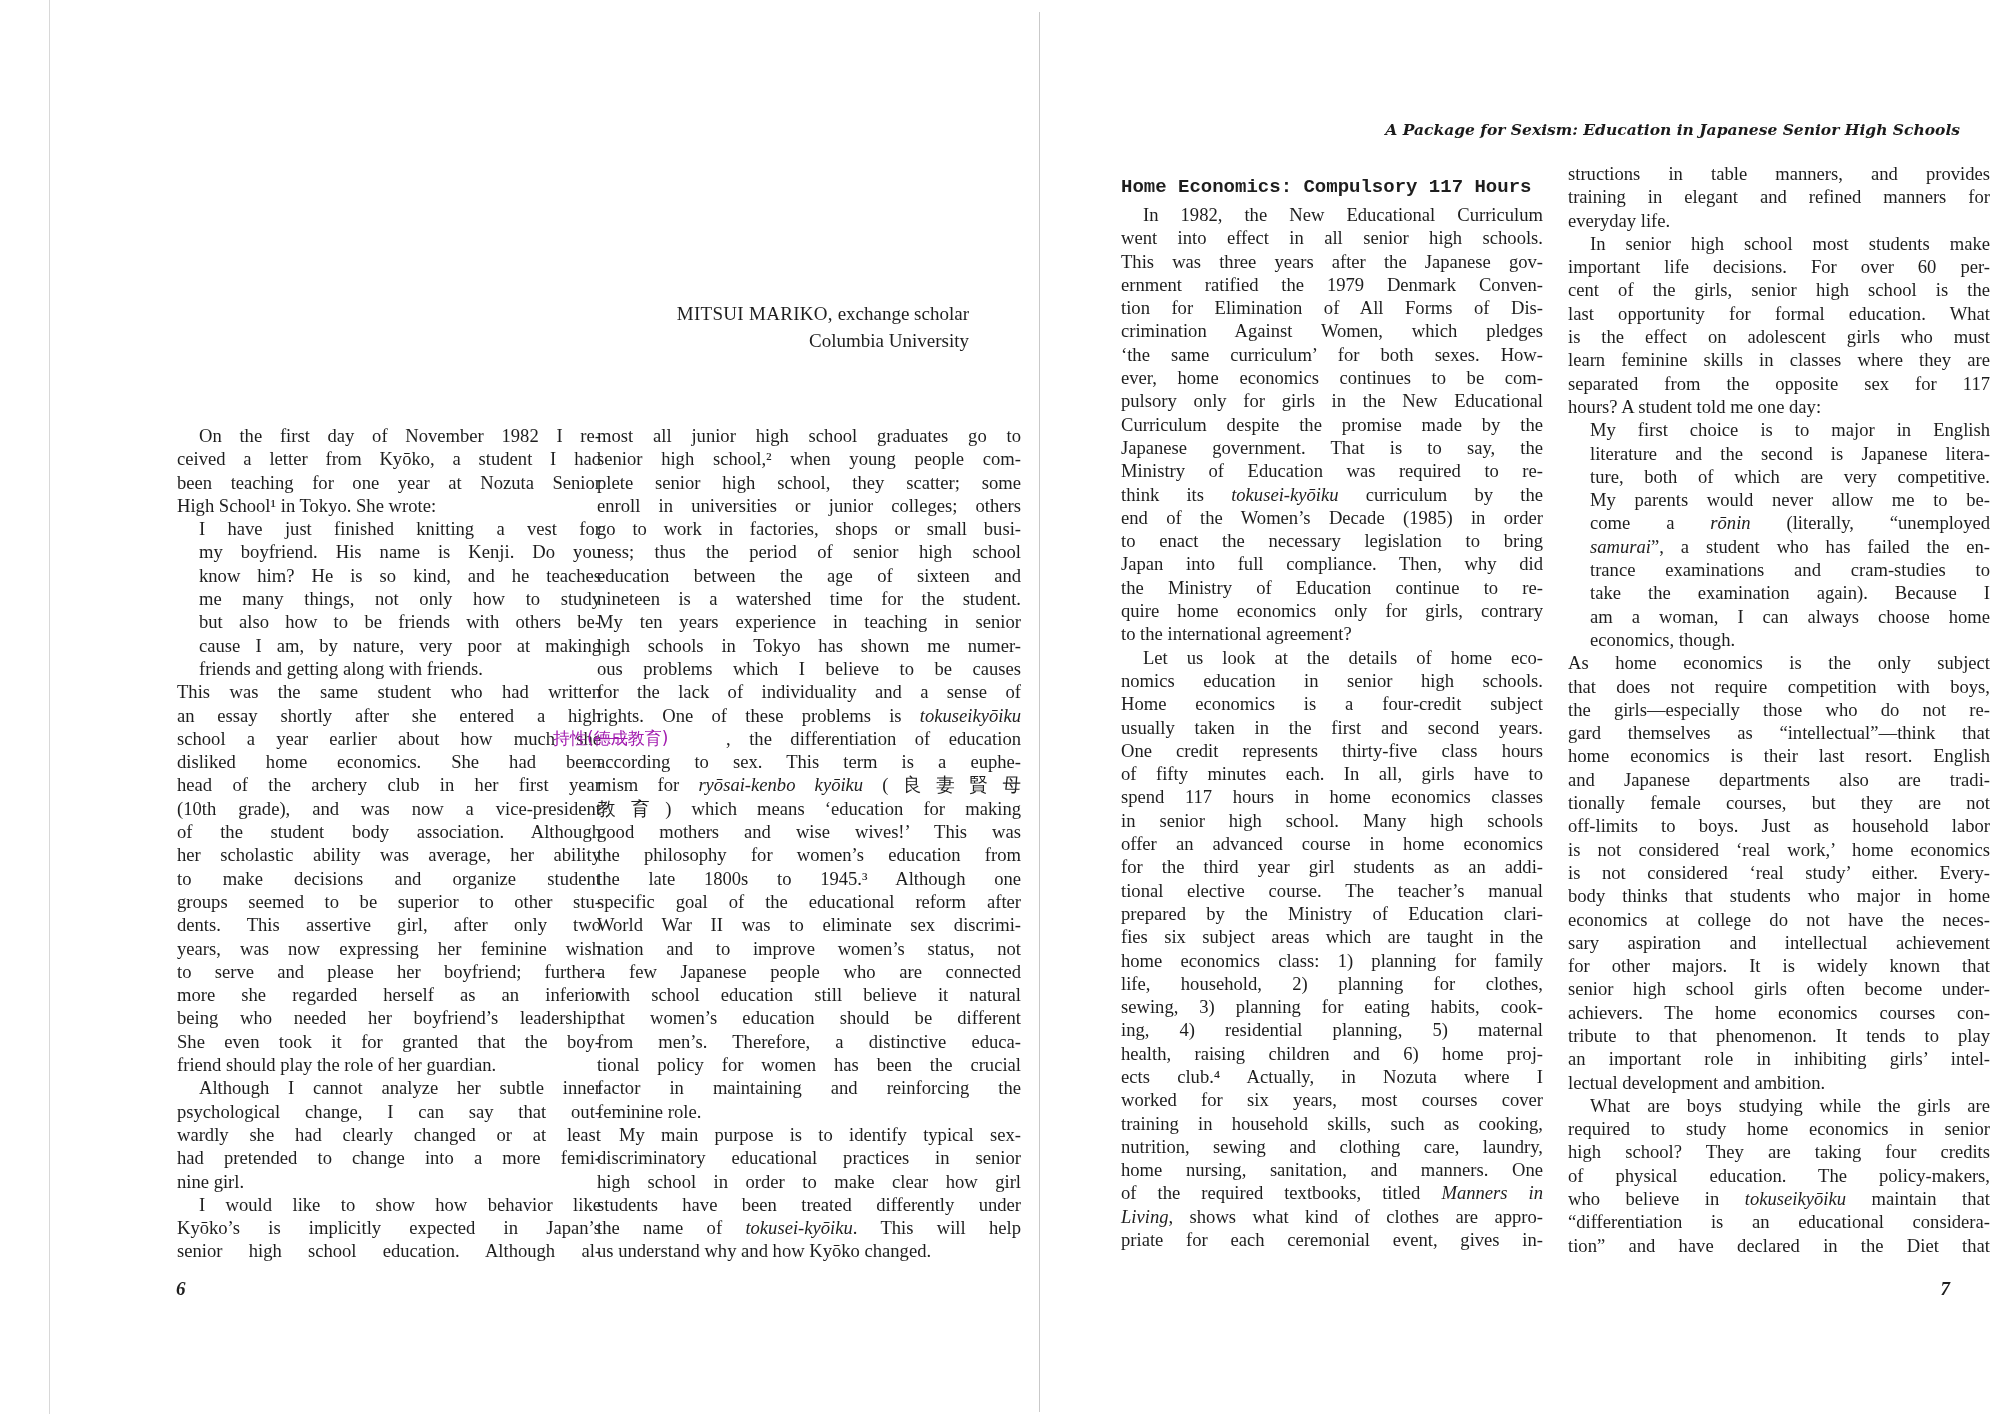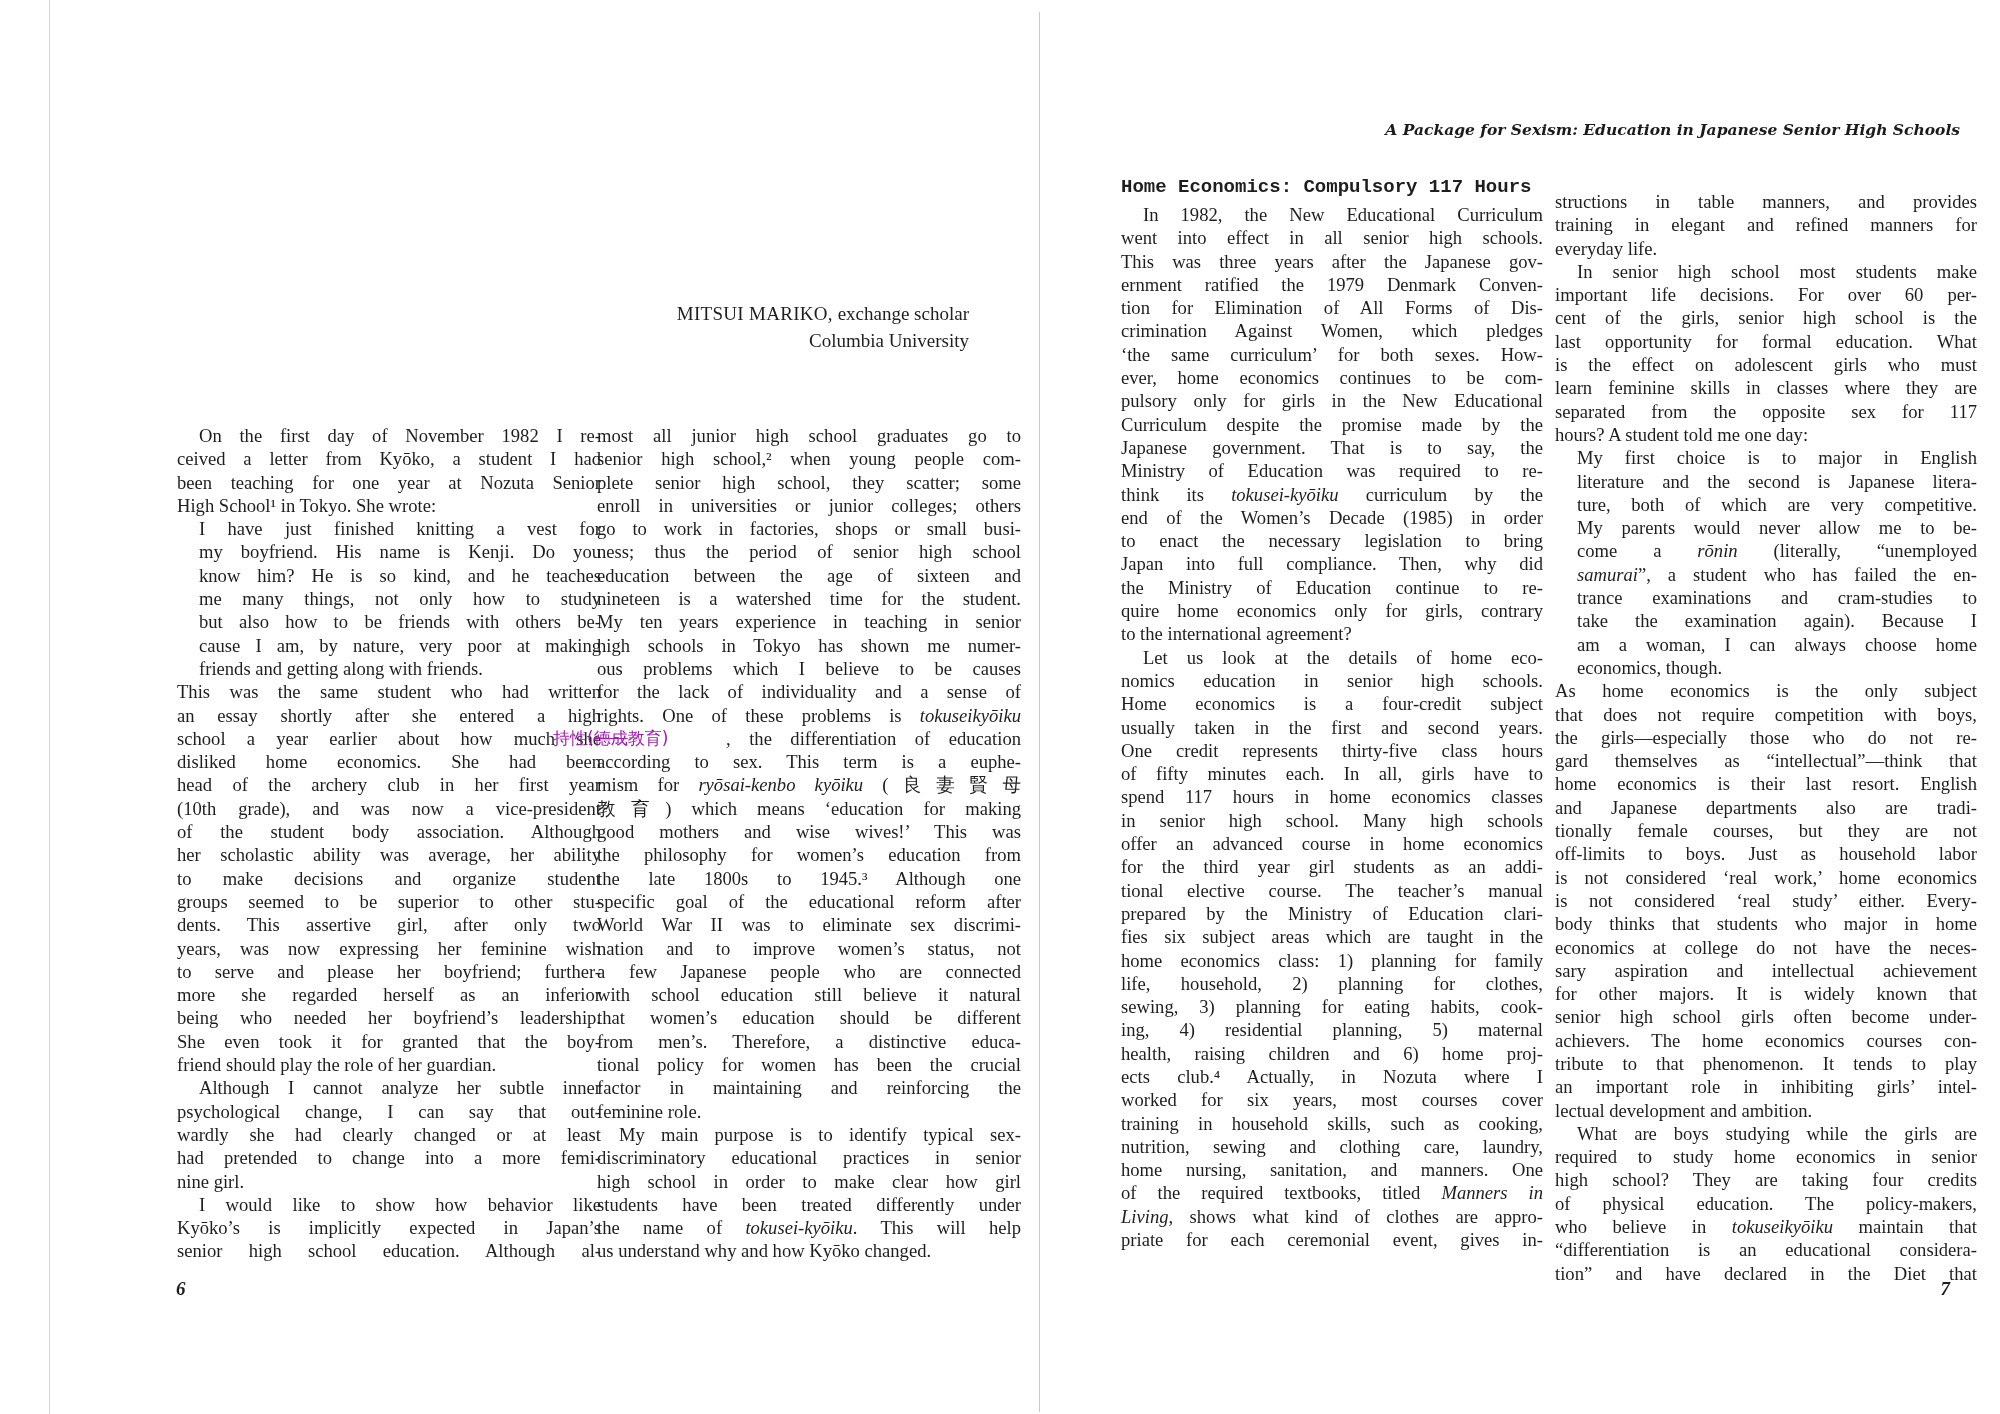--- a/index.html
+++ b/index.html
@@ -18,21 +18,21 @@
   .byline .author { font-variant: small-caps; letter-spacing: 0.3px; text-align: center; }
 
   .col { position: absolute; font-size: 18.6px; line-height: 23.3px; }
   .col .ln { display: block; text-align: justify; text-align-last: justify; white-space: nowrap; height: 23.3px; }
   .col .ln.last { text-align-last: left; }
   .col .ln.indent { padding-left: 22px; }
   .col .ln.quote { padding-left: 22px; }
   .col-l1 { left: 127px; top: 424px; width: 424px; }
   .col-l2 { left: 547px; top: 424px; width: 424px; }
   .col-r1 { left: 81px; top: 175px; width: 422px; }
-  .col-r2 { left: 515px; top: 162px; width: 422px; margin-top: 28px; }
+  .col-r2 { left: 528px; top: 162px; width: 422px; }
 
   .section-head { font-weight: bold; font-size: 19px; line-height: 24px; margin-bottom: 4px; display:block;font-family:Liberation Mono, monospace; }
   .running-head { position: absolute; right: 40px; top: 120px; font-size: 15.5px; font-style: italic; font-weight: bold;
                   font-family: "DejaVu Serif", serif; letter-spacing: 0px; color:#1b1b1b; }
   .folio { position: absolute; font-size: 19px; font-weight: bold; font-style: italic; }
   .folio-left { left: 126px; top: 1278px; }
   .folio-right { right: 50px; top: 1278px; }
   .hand-note { position: absolute; left: -44px; top: 0; font-family: "DejaVu Sans", sans-serif; font-size: 17px; color: #a21caf; white-space: nowrap; }
   .strike { text-decoration: line-through; }
   i { font-style: italic; }

